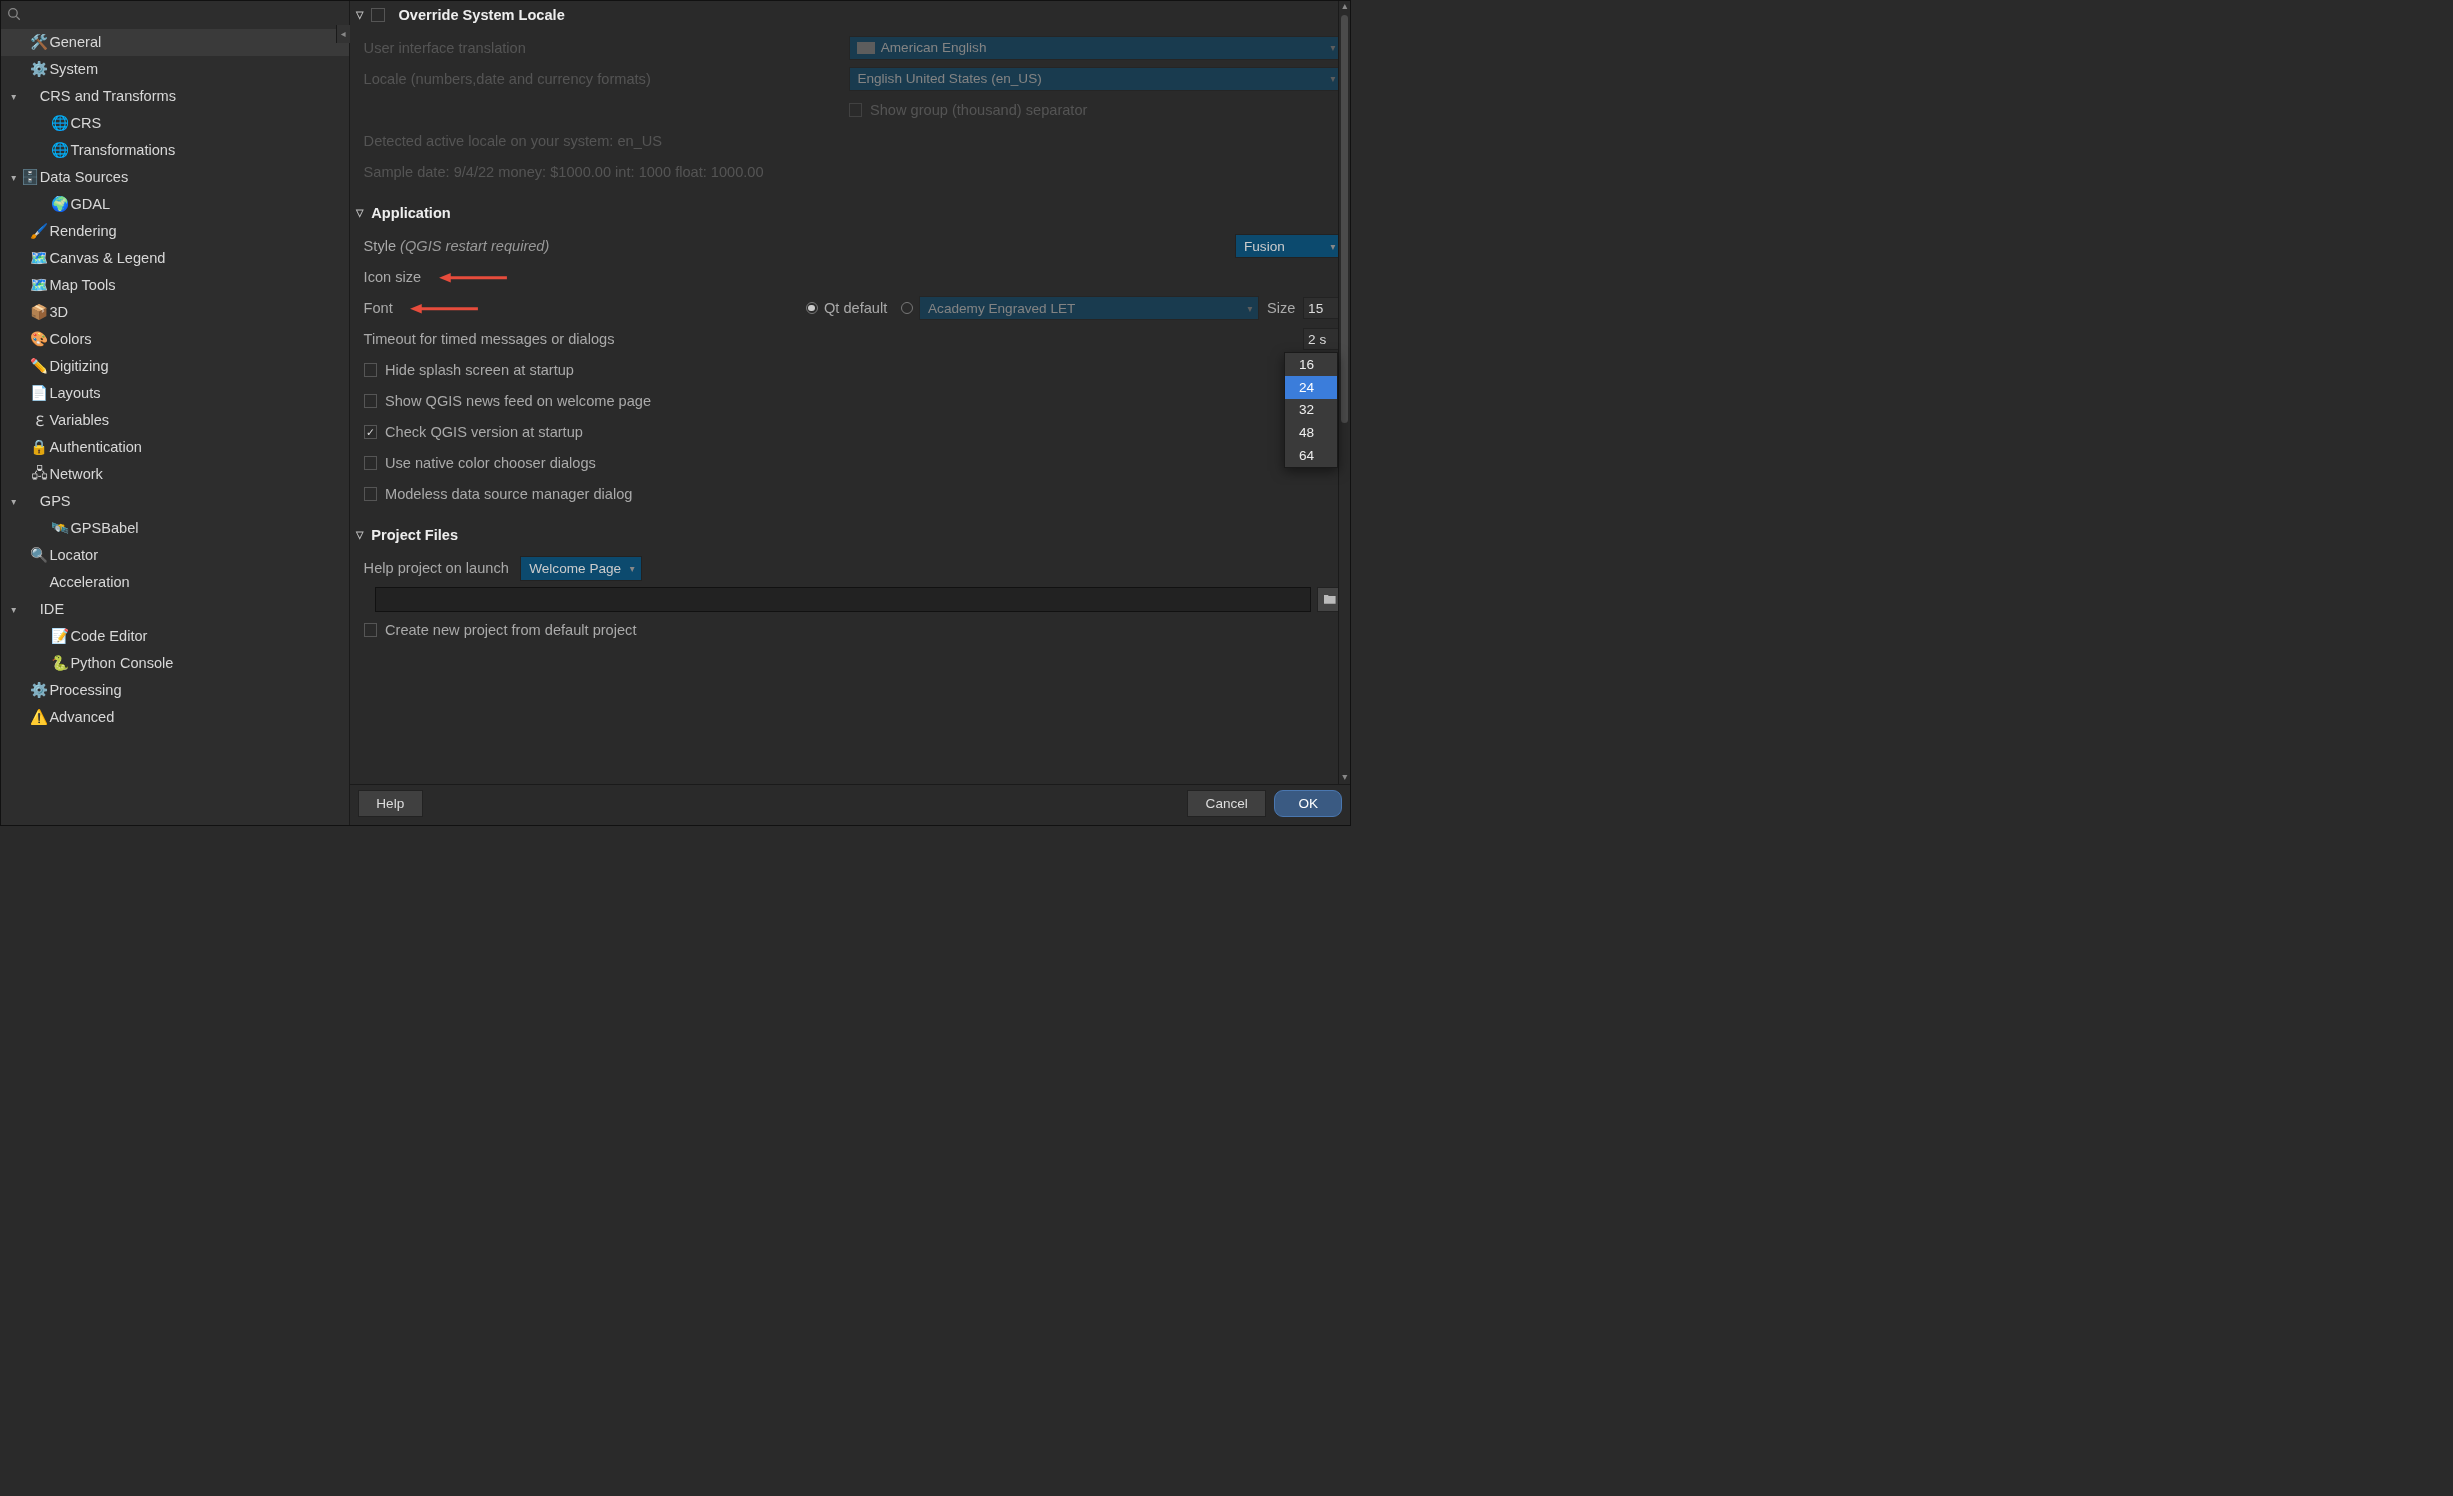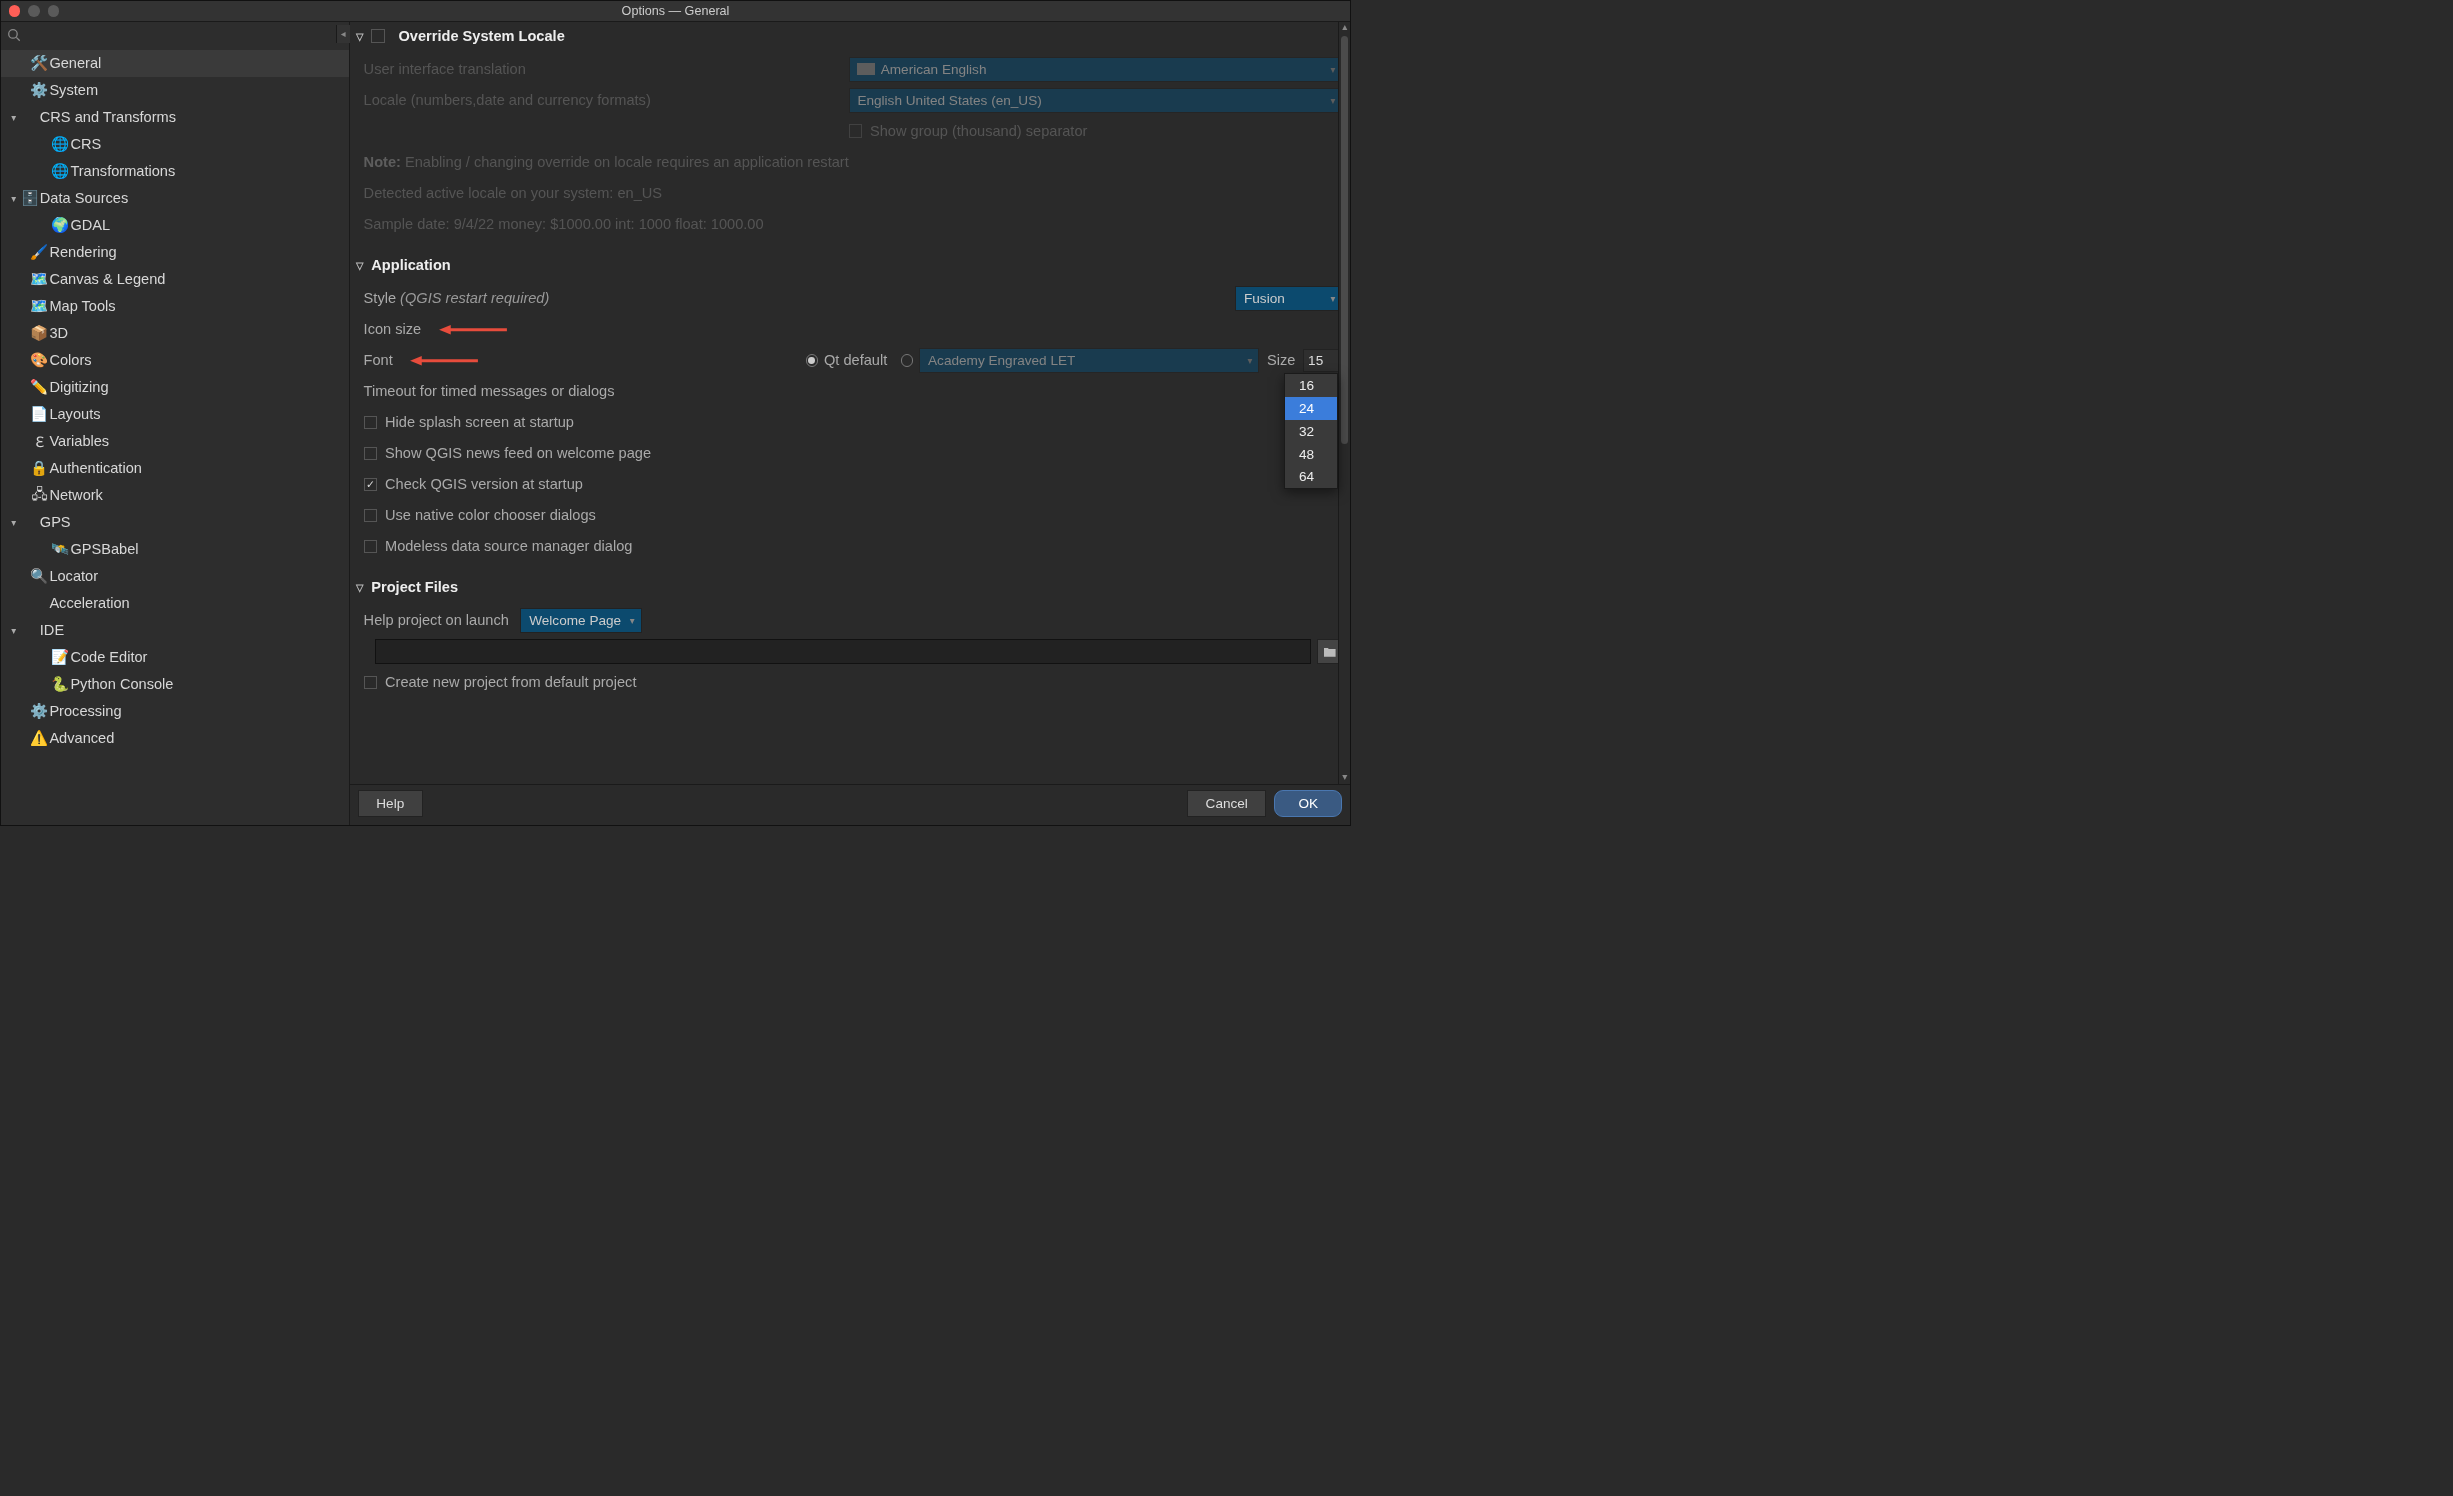--- a/index.html
+++ b/index.html
@@ -142,28 +142,20 @@
   width:13.6px; background:#333; border-left:1px solid #1a1a1a; display:flex;
   align-items:center; justify-content:center; color:#888; font-size:9.7px;
 }
 .flag { display:inline-block; width:17.5px; height:11.6px; background:#888; margin-right:5.8px; }
 .disabled { opacity: .55; }
 </style>
 </head>
 <body>
 
 <div class="window">
-  <div class="titlebar">
-    <div class="traffic-lights">
-      <div class="tl tl-close"></div>
-      <div class="tl tl-min"></div>
-      <div class="tl tl-max"></div>
-    </div>
-    <div class="titlebar-title">Options — General</div>
-  </div>
 
   <div class="body-row">
     <div class="sidebar">
       <div class="search-wrap">
         <svg class="search-icon" viewBox="0 0 16 16" fill="none" stroke="#888" stroke-width="1.5">
             <circle cx="7" cy="7" r="5"></circle>
             <line x1="11" y1="11" x2="15" y2="15"></line>
           </svg>
         <input class="search-input" placeholder="" style="">
       </div>
@@ -301,23 +293,20 @@
             <div class="dropdown wide">
                 <span>English United States (en_US)</span>
               </div>
           </div>
           <div class="row">
             <span style="width:485px"></span>
             <span class="checkbox"></span>
             <span class="row-label dim">Show group (thousand) separator</span>
           </div>
           <div class="row">
-              <span class="note"><strong>Note:</strong> <span>Enabling / changing override on locale requires an application restart</span></span>
-            </div>
-          <div class="row">
               <span class="note">Detected active locale on your system: en_US</span>
             </div>
           <div class="row">
               <span class="note">Sample date: 9/4/22 money: $1000.00 int: 1000 float: 1000.00</span>
             </div>
         </div>
 
         <div class="section-hdr">
           <span class="chev">▽</span>
           <span>Application</span>

